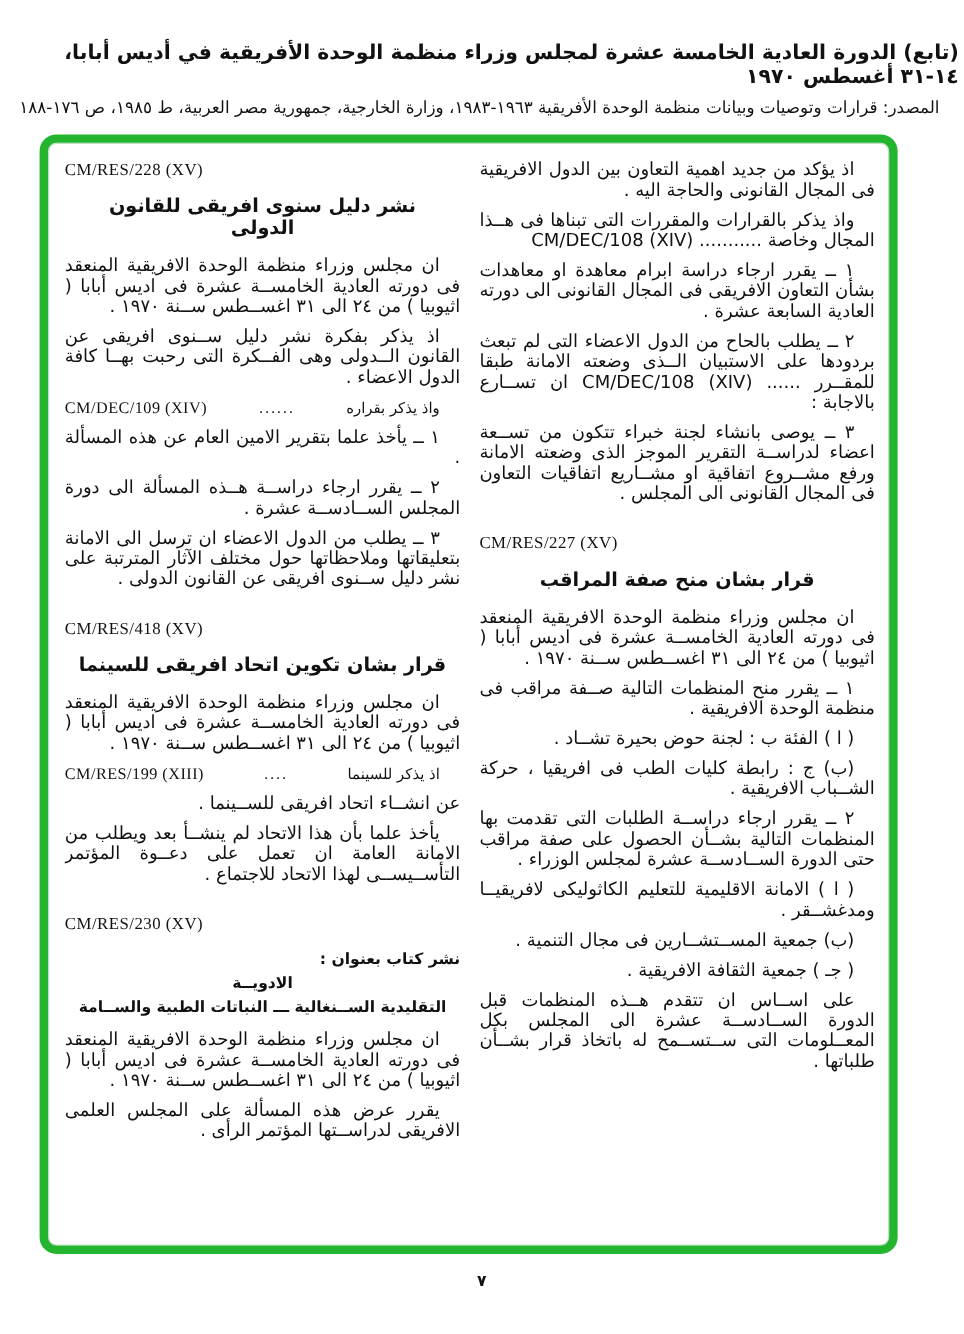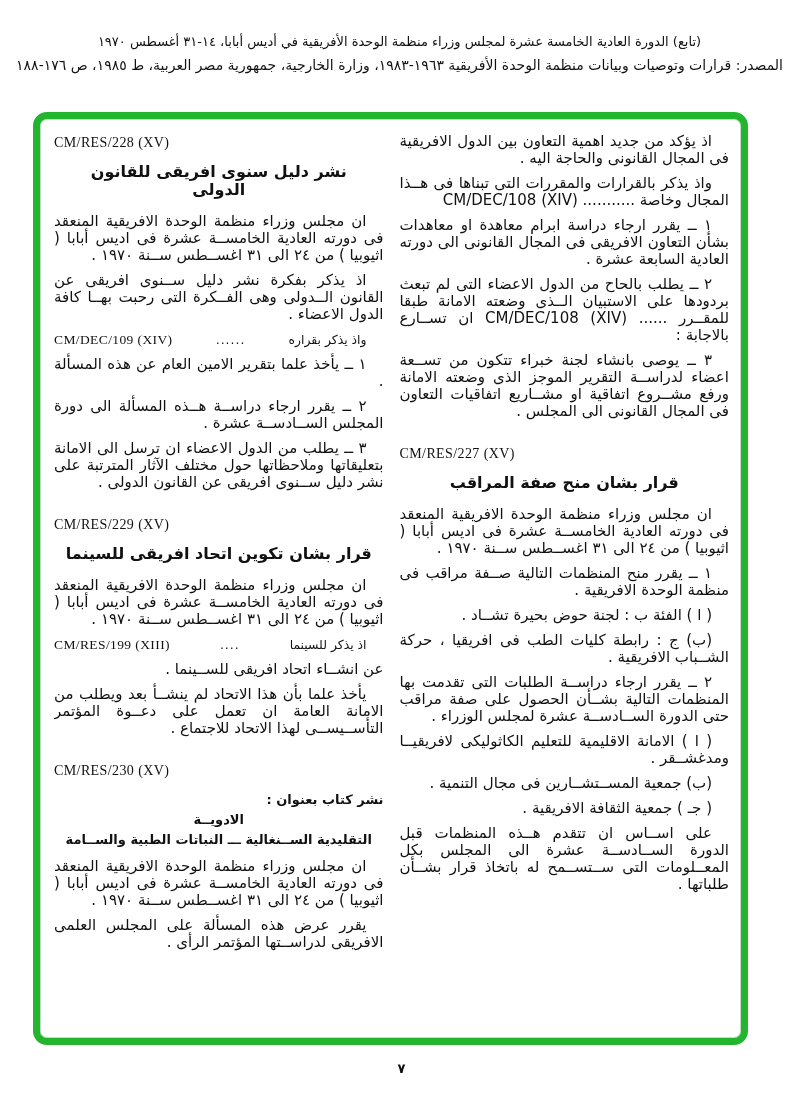--- a/index.html
+++ b/index.html
@@ -2,21 +2,21 @@
 <html lang="ar"><head>
 <meta charset="utf-8">
 <style>
   html,body{margin:0;padding:0;}
   body{
     width:803px;height:1112px;position:relative;background:#ffffff;
     font-family:"DejaVu Sans",sans-serif;color:#111;overflow:hidden;
   }
   
   .header{position:absolute;top:34px;left:0;right:4px;text-align:center;direction:rtl;}
-  .header-line1{font-size:13px;font-weight:normal;letter-spacing:0;}
+  .header-line1{font-size:17px;font-weight:bold;letter-spacing:0;text-align:right;}
   .header-line2{font-size:14px;font-weight:normal;margin-top:8px;}
   
   .doc-box{
     position:absolute;left:33px;top:112px;width:715px;height:933px;
     border:7px solid #24b52e;border-radius:14px;box-sizing:border-box;
     padding:14px 12px 8px 14px;background:#fff;
     box-shadow:inset 0 0 0 1px rgba(0,120,20,.25);
   }
   .columns{display:flex;direction:rtl;gap:16px;height:100%;overflow:hidden;}
   .col{flex:1 1 0;min-width:0;direction:rtl;}
@@ -95,21 +95,21 @@
         <div class="block para">ان مجلس وزراء منظمة الوحدة الافريقية المنعقد فى دورته العادية الخامســة عشرة فى اديس أبابا ( اثيوبيا ) من ٢٤ الى ٣١ اغســطس ســنة ١٩٧٠ .</div>
         <div class="block para">اذ يذكر بفكرة نشر دليل ســنوى افريقى عن القانون الــدولى وهى الفــكرة التى رحبت بهــا كافة الدول الاعضاء .</div>
         <div class="block leader">
           <span class="ar">واذ يذكر بقراره</span>
           <span class="dots">......</span>
           <span class="code-inline">CM/DEC/109 (XIV)</span>
         </div>
         <div class="block para">١ ــ يأخذ علما بتقرير الامين العام عن هذه المسألة .</div>
         <div class="block para">٢ ــ يقرر ارجاء دراســة هــذه المسألة الى دورة المجلس الســادســة عشرة .</div>
         <div class="block para">٣ ــ يطلب من الدول الاعضاء ان ترسل الى الامانة بتعليقاتها وملاحظاتها حول مختلف الآثار المترتبة على نشر دليل ســنوى افريقى عن القانون الدولى .</div>
-        <div class="block code gap">CM/RES/229 (XV)</div>
+        <div class="block code gap">CM/RES/418 (XV)</div>
         <div class="block title">قرار بشان تكوين اتحاد افريقى للسينما</div>
         <div class="block para">ان مجلس وزراء منظمة الوحدة الافريقية المنعقد فى دورته العادية الخامســة عشرة فى اديس أبابا ( اثيوبيا ) من ٢٤ الى ٣١ اغســطس ســنة ١٩٧٠ .</div>
         <div class="block leader">
           <span class="ar">اذ يذكر للسينما</span>
           <span class="dots">....</span>
           <span class="code-inline">CM/RES/199 (XIII)</span>
         </div>
         <div class="block para-flush">عن انشــاء اتحاد افريقى للســينما .</div>
         <div class="block para">يأخذ علما بأن هذا الاتحاد لم ينشــأ بعد ويطلب من الامانة العامة ان تعمل على دعــوة المؤتمر التأســيســى لهذا الاتحاد للاجتماع .</div>
         <div class="block code gap">CM/RES/230 (XV)</div>

